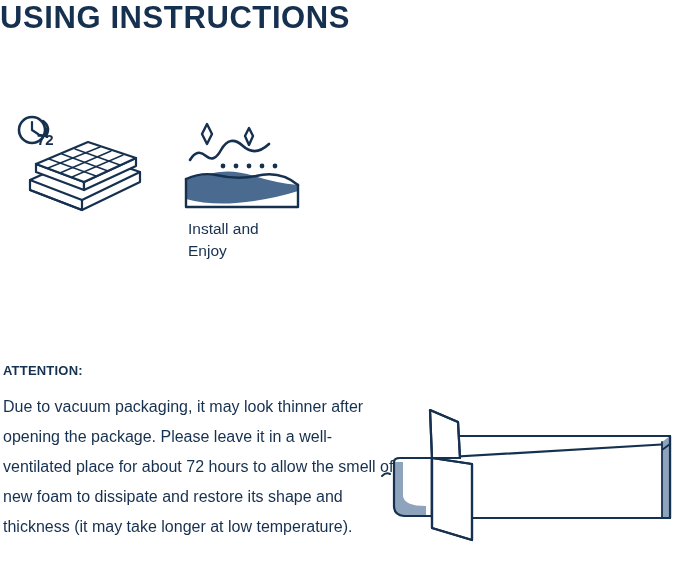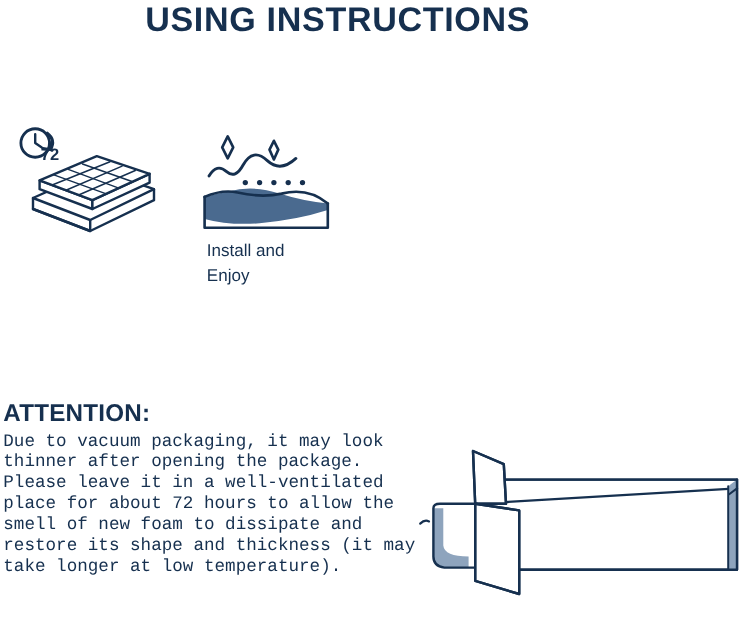--- a/index.html
+++ b/index.html
@@ -15,21 +15,21 @@
     font-family: "Liberation Sans", sans-serif;
     color: #16304f;
   }
 
   
   .page-title {
     position: absolute;
     top: 0px;
     left: 0;
     width: 614px;
-    text-align: center;
+    text-align: left;
     font-size: 31px;
     font-weight: bold;
     letter-spacing: 0.6px;
     color: #16304f;
     line-height: 36px;
   }
 
   
   .steps {
     position: absolute;
@@ -62,34 +62,33 @@
     white-space: pre-line;
   }
   .step:nth-child(3) .step-label { left: 16px; }
   .step:nth-child(4) .step-label { left: 18px; }
 
   
   .attention-heading {
     position: absolute;
     top: 363px;
     left: 3px;
-    font-size: 22px;
+    font-size: 13px;
     font-weight: bold;
     letter-spacing: 0.2px;
     color: #16304f;
   }
   .attention-body {
     position: absolute;
     top: 392px;
     left: 3px;
     width: 392px;
     font-size: 16px;
-    line-height: 19px;
-    color: #16304f;
-    font-family: Liberation Mono, monospace;
+    line-height: 30px;
+    color: #16304f;
   }
 
   
   .bottom-illustration {
     position: absolute;
     top: 400px;
     left: 380px;
     width: 299px;
     height: 163px;
   }

